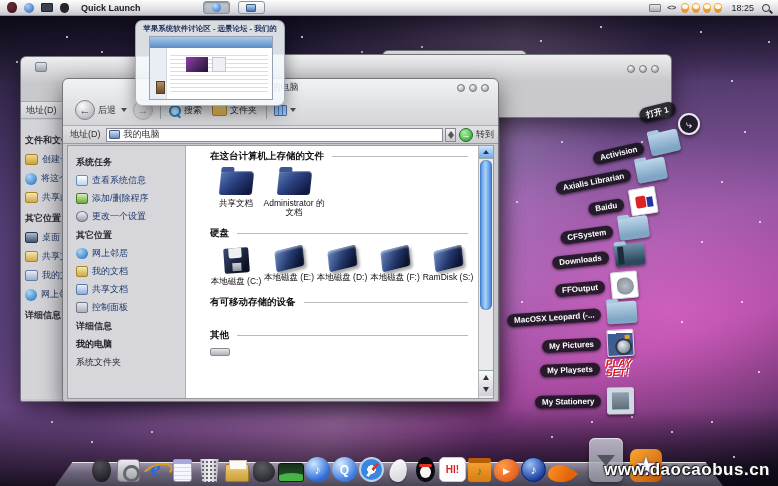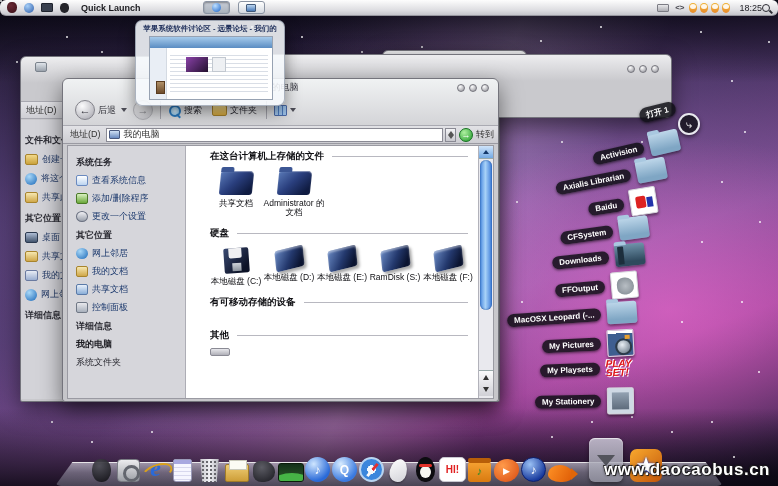--- a/index.html
+++ b/index.html
@@ -1,18 +1,18 @@
 <!DOCTYPE html>
 <html><head>
 <meta charset="utf-8">
 <style>
   *{margin:0;padding:0;box-sizing:border-box;}
   html,body{width:778px;height:486px;overflow:hidden;}
   body{font-family:"Liberation Sans","DejaVu Sans",sans-serif;position:relative;background:#000;}
-  .abs{position:absolute;border-radius:6px;}
+  .abs{position:absolute;}
 
   
   #desktop{position:absolute;inset:0;
     background:
       linear-gradient(180deg, rgba(4,4,12,.85) 0, rgba(6,5,14,.5) 7%, rgba(0,0,0,0) 17%),
       linear-gradient(0deg, rgba(8,6,14,.85) 0, rgba(0,0,0,0) 16%),
       radial-gradient(ellipse 420px 250px at 86% 64%, rgba(255,108,214,.55), rgba(0,0,0,0) 70%),
       radial-gradient(ellipse 520px 300px at 66% 42%, rgba(208,142,238,.38), rgba(0,0,0,0) 70%),
       radial-gradient(ellipse 600px 340px at 12% 44%, rgba(152,112,200,.42), rgba(0,0,0,0) 72%),
       linear-gradient(115deg, rgba(0,0,0,0) 30%, rgba(236,190,250,.25) 46%, rgba(252,224,255,.30) 53%, rgba(0,0,0,0) 68%),
@@ -42,21 +42,21 @@
   .mb-btn{width:27px;height:13px;margin-left:8px;border:1px solid #8a93a2;border-radius:3px;
     background:linear-gradient(#ffffff,#d4d9e0);display:flex;align-items:center;justify-content:center;}
   .mb-btn.active{background:linear-gradient(#c8cdd6,#aab2bd);box-shadow:inset 0 1px 2px rgba(0,0,0,.35);}
   .mb-btn .g{width:9px;height:9px;border-radius:50%;background:radial-gradient(circle at 35% 30%,#bfe0ff,#1a62c8);}
   .mb-btn .pc{width:10px;height:8px;background:linear-gradient(#bcd6f0,#4a7ab8);border:1px solid #425a7a;border-radius:1px;}
   #mb-right{margin-left:auto;display:flex;align-items:center;margin-right:8px;}
   .tr-printer{width:12px;height:8px;background:linear-gradient(#e8e8ea,#aeaeb4);border:1px solid #7c7c84;border-radius:1px;margin-right:6px;}
   .tr-br{font-size:8px;color:#44444c;margin-right:5px;font-weight:bold;}
   .tr-qq{width:8px;height:10px;background:linear-gradient(#f0b23c 20%,#e88a2a);border-radius:46% 46% 50% 50%;margin-right:3px;position:relative;}
   .tr-qq::after{content:"";position:absolute;left:1px;top:1px;width:6px;height:5px;background:#fff7ea;border-radius:50%;}
-  .tr-clock{margin:0 0 0 6px;font-size:9px;color:#1c1c22;}
+  .tr-clock{margin:0 8px 0 6px;font-size:9px;color:#1c1c22;}
   .tr-mag{width:8px;height:8px;border:1.5px solid #2c2c34;border-radius:50%;position:relative;}
   .tr-mag::after{content:"";position:absolute;left:6px;top:6px;width:4px;height:1.5px;background:#2c2c34;transform:rotate(45deg);}
 
   
   .win{position:absolute;border:1px solid #74747c;border-radius:6px 6px 2px 2px;
     background:linear-gradient(#ededef,#c9c9cd 26px,#c9c9cd);box-shadow:0 8px 22px rgba(0,0,0,.5);}
   .tl{display:flex;gap:4px;position:absolute;}
   .tl i{width:8px;height:8px;border-radius:50%;border:1px solid #76767e;
     background:radial-gradient(circle at 35% 28%,#fefefe,#b8b8bd 62%,#8e8e94);}
 
@@ -409,33 +409,33 @@
           <span>硬盘</span>
           <span class="rule"></span>
         </div>
       <div class="items-row">
         <div class="fitem">
           <span class="ic-floppy"></span>
           <span class="lbl">本地磁盘 (C:)</span>
         </div>
         <div class="fitem">
           <span class="ic-hdd"></span>
-          <span class="lbl">本地磁盘 (D:)</span>
+          <span class="lbl">本地磁盘 (E:)</span>
         </div>
         <div class="fitem">
           <span class="ic-hdd"></span>
-          <span class="lbl">本地磁盘 (E:)</span>
+          <span class="lbl">本地磁盘 (D:)</span>
+        </div>
+        <div class="fitem">
+          <span class="ic-hdd"></span>
+          <span class="lbl">本地磁盘 (F:)</span>
         </div>
         <div class="fitem">
           <span class="ic-hdd"></span>
           <span class="lbl">RamDisk (S:)</span>
-        </div>
-        <div class="fitem">
-          <span class="ic-hdd"></span>
-          <span class="lbl">本地磁盘 (F:)</span>
         </div>
       </div>
 
       <div class="sec-head" style="margin-top:10px">
           <span>有可移动存储的设备</span>
           <span class="rule"></span>
         </div>
 
       <div class="sec-head" style="margin-top:20px">
           <span>其他</span>

